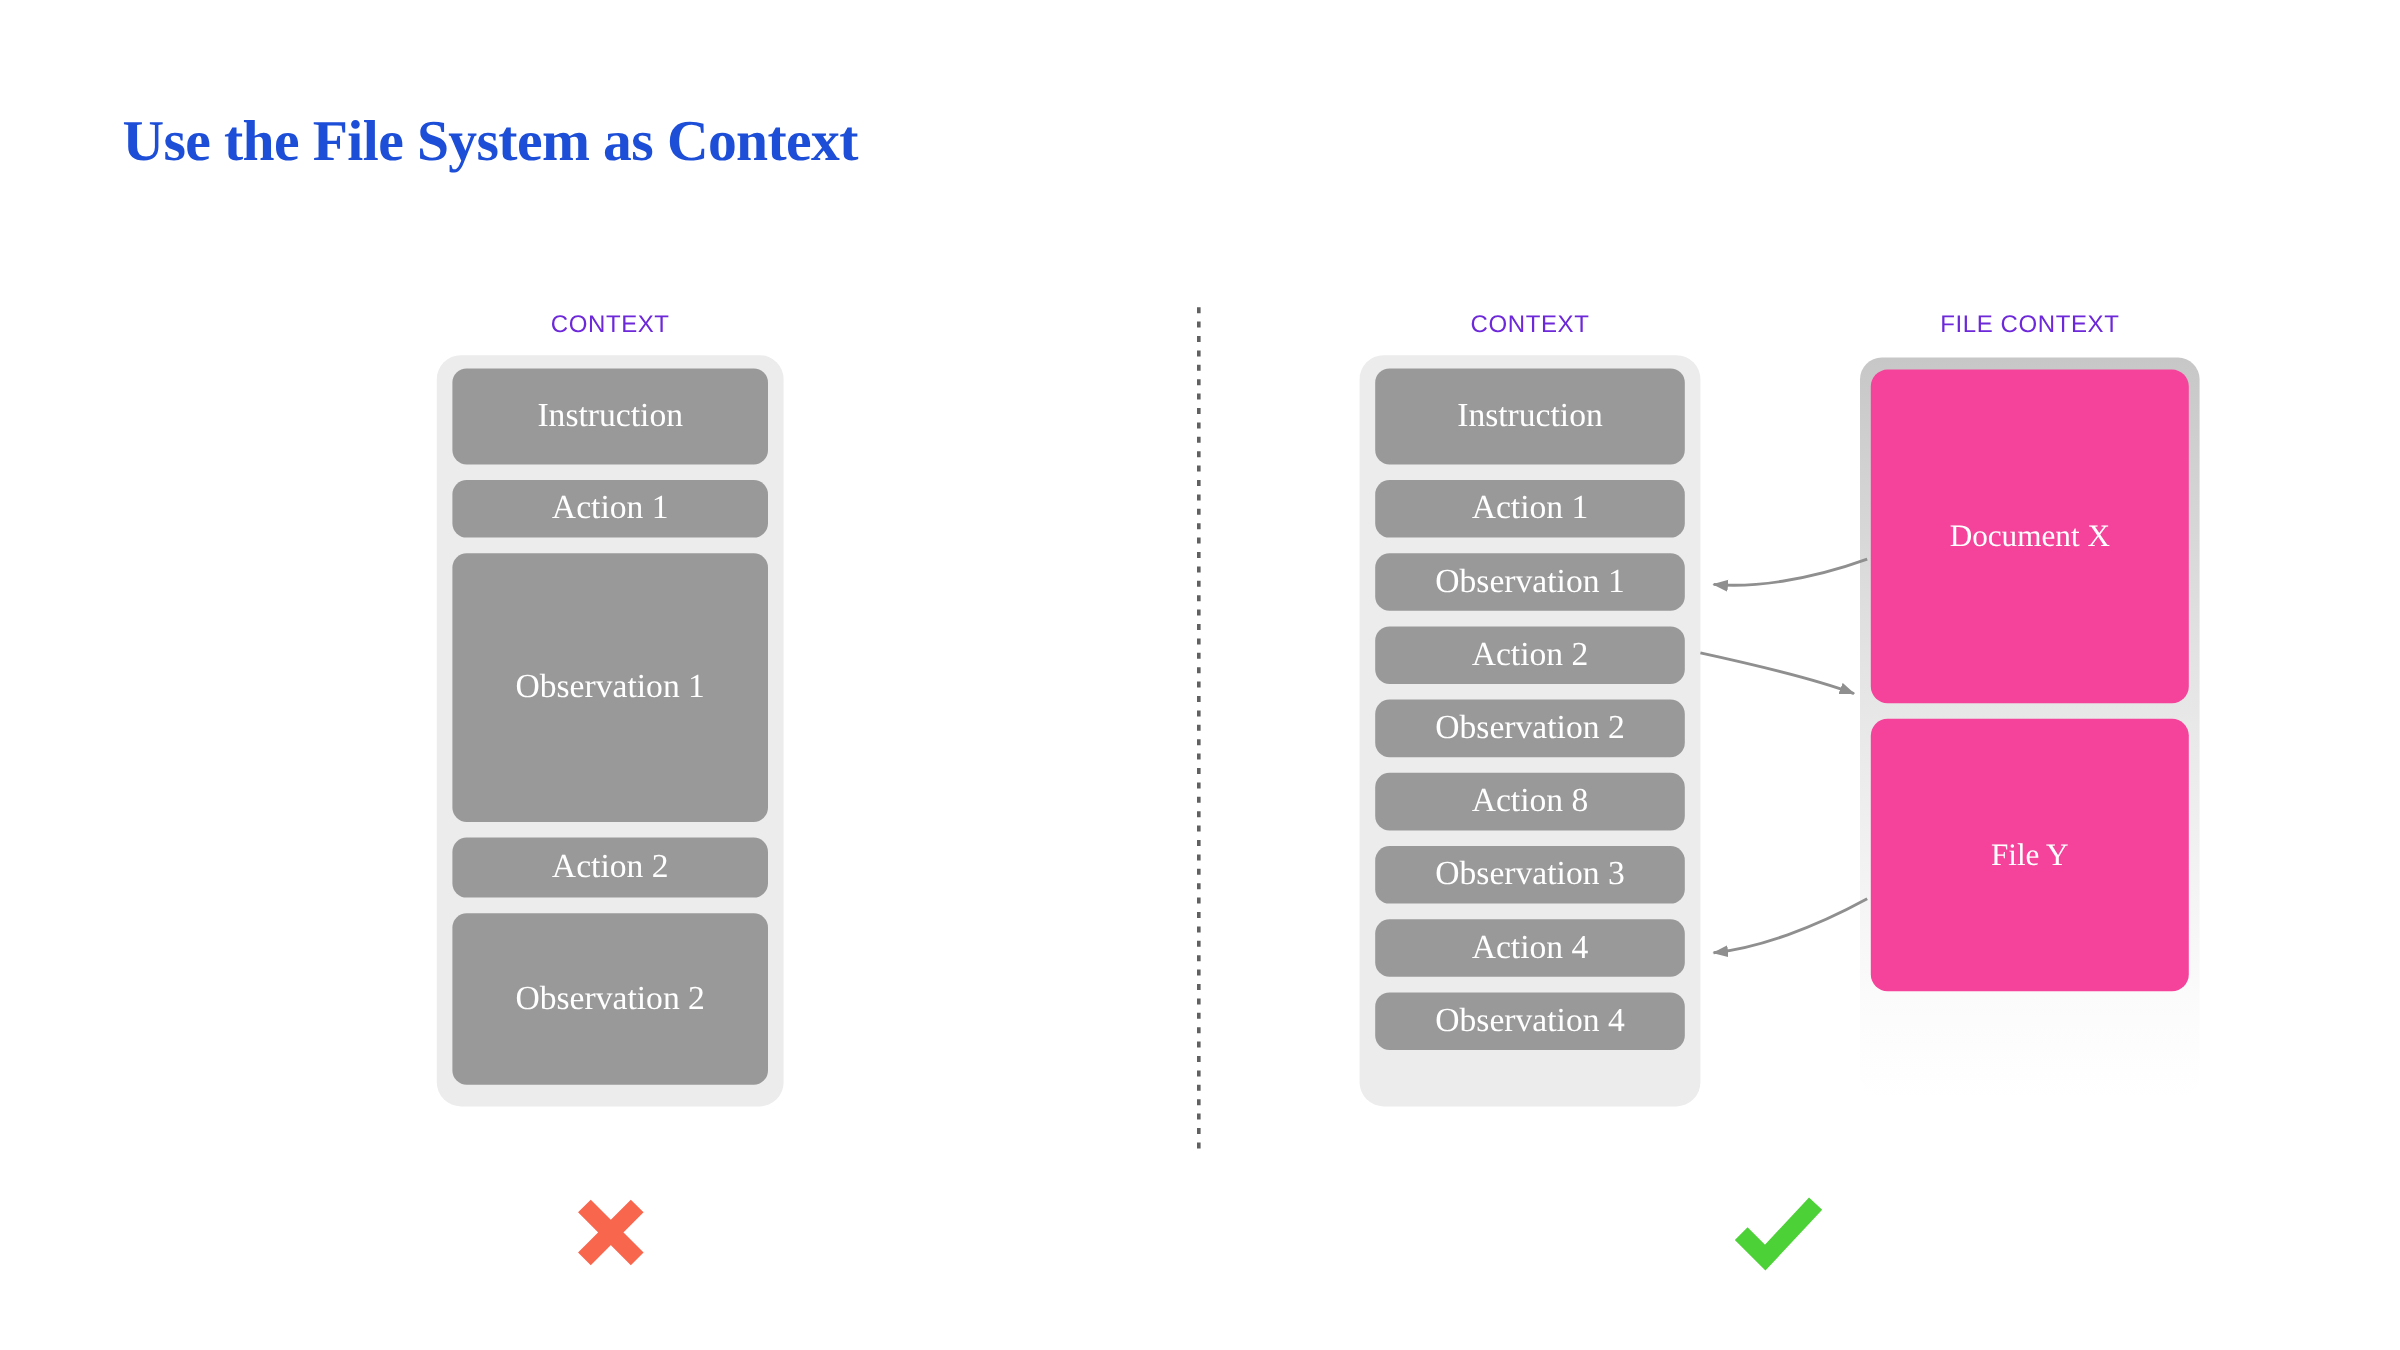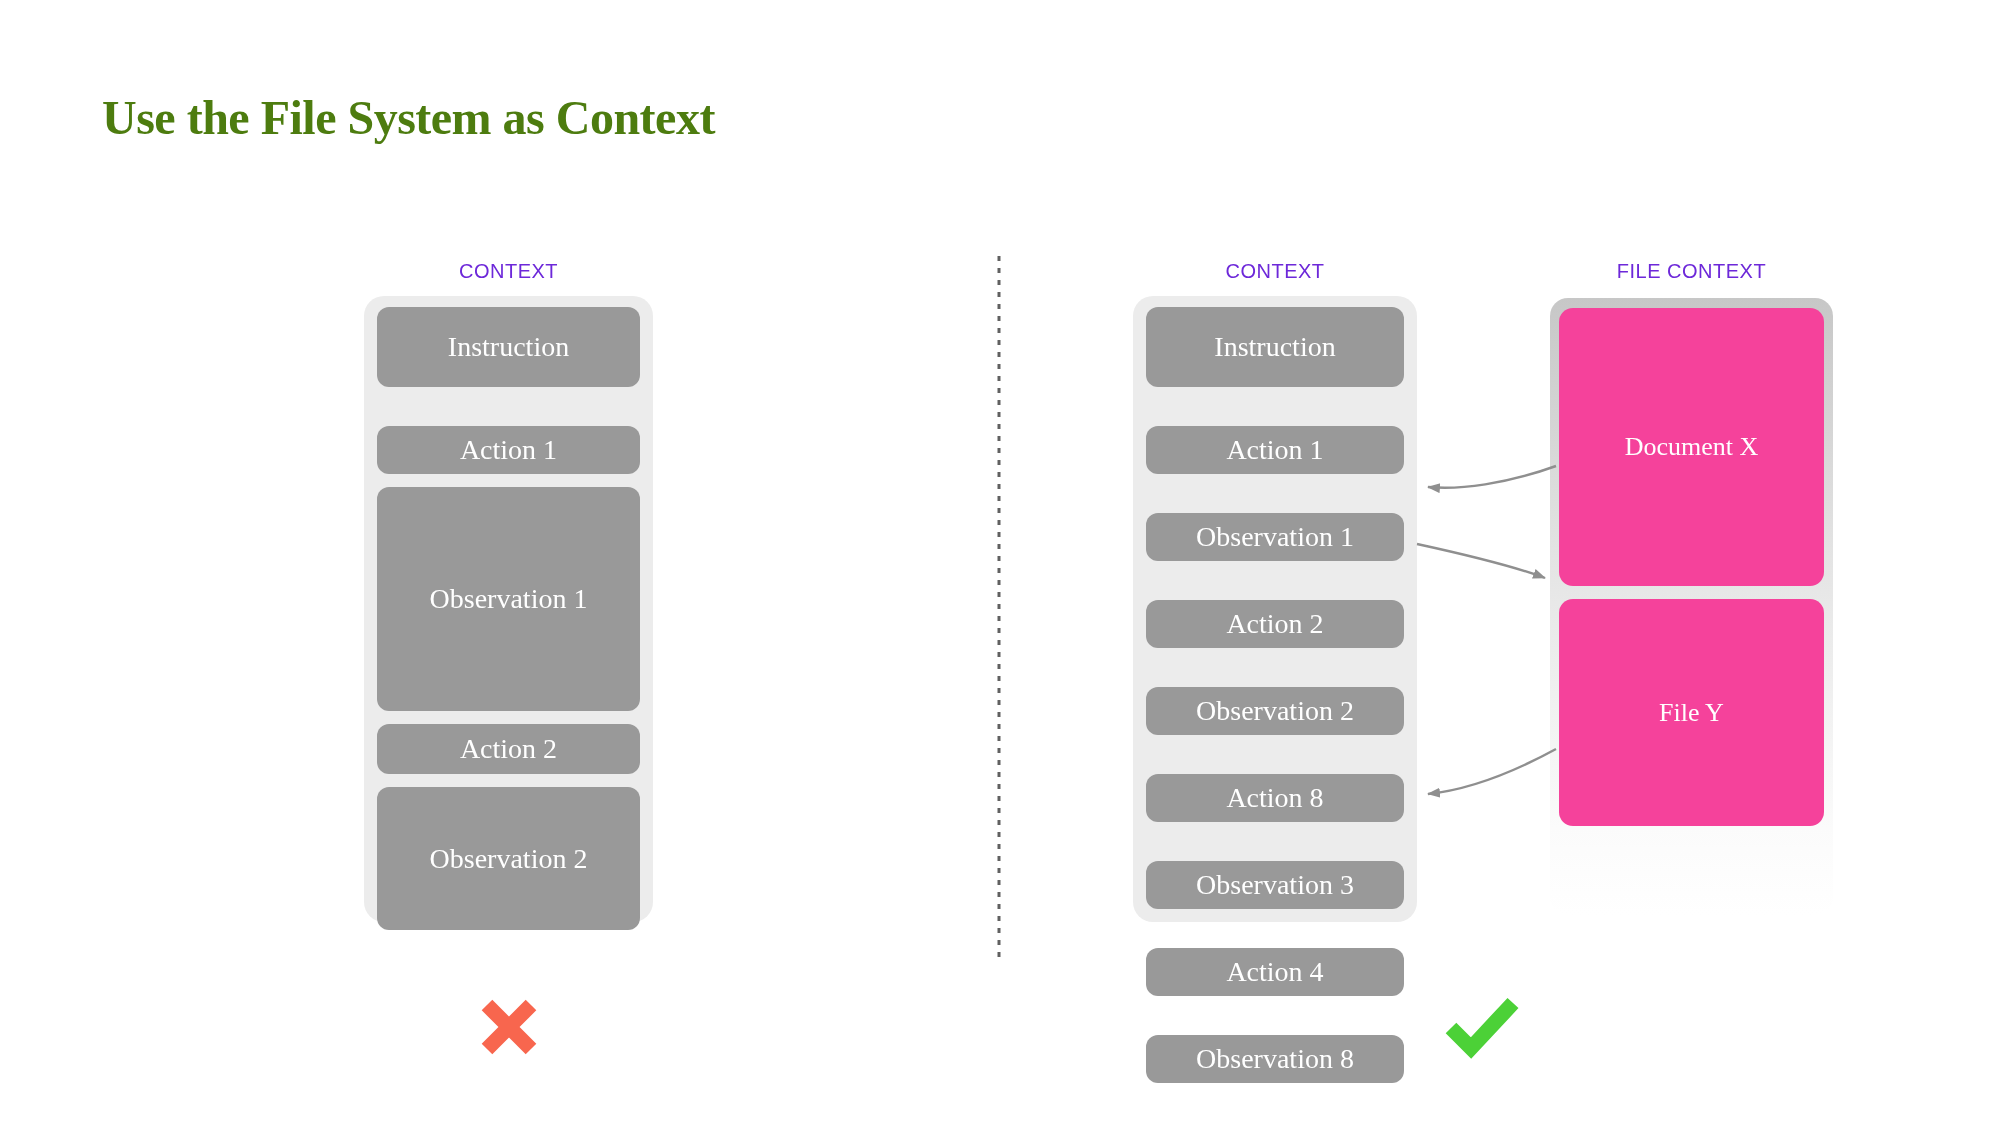--- a/index.html
+++ b/index.html
@@ -6,21 +6,21 @@
   .canvas{
     position:relative;
     width:2000px;height:1125px;
     background:#ffffff;
     font-family:"Liberation Sans", sans-serif;
     overflow:hidden;
   }
   .page-title{
     position:absolute;left:102px;top:90px;
     font-family:"Liberation Serif", serif;
-    font-weight:700;font-size:48px;color:#4d7c0f;
+    font-weight:700;font-size:48px;color:#1d4ed8;
     letter-spacing:-0.5px;white-space:nowrap;margin:0;
   }
   .col-header{
     position:absolute;top:260px;
     font-size:20px;color:#6d28d9;letter-spacing:0.5px;
     text-align:center;white-space:nowrap;
   }
   .hdr-left{left:364px;width:289px;}
   .hdr-rctx{left:1133px;width:284px;}
   .hdr-fs{left:1550px;width:283px;}
@@ -43,21 +43,21 @@
   .box{
     flex:none;
     background:#999999;border-radius:12px;
     color:#ffffff;
     font-family:"Liberation Serif", serif;
     font-size:28px;
     display:flex;align-items:center;justify-content:center;
     text-align:center;
   }
   .h-instr{height:80px;}
-  .h-std{height:48px;margin-top:26px;}
+  .h-std{height:48px;}
   .h-act2{height:50px;}
   .h-obs-xl{height:224px;}
   .h-obs-lg{height:143px;}
   .pink-box{
     flex:none;
     background:#f5429b;border-radius:14px;
     color:#ffffff;
     font-family:"Liberation Serif", serif;
     font-size:26px;
     display:flex;align-items:center;justify-content:center;
@@ -93,21 +93,21 @@
 
   <div class="gray-panel panel-rctx">
     <div class="box h-instr">Instruction</div>
     <div class="box h-std">Action 1</div>
     <div class="box h-std">Observation 1</div>
     <div class="box h-std">Action 2</div>
     <div class="box h-std">Observation 2</div>
     <div class="box h-std">Action 8</div>
     <div class="box h-std">Observation 3</div>
     <div class="box h-std">Action 4</div>
-    <div class="box h-std">Observation 8</div>
+    <div class="box h-std">Observation 4</div>
   </div>
 
   <div class="col-header hdr-fs">FILE CONTEXT</div>
 
   <div class="fs-panel">
     <div class="pink-box h-doc">Document X</div>
     <div class="pink-box h-file">File Y</div>
   </div>
 
   <svg class="overlay" viewBox="0 0 2000 1125">

